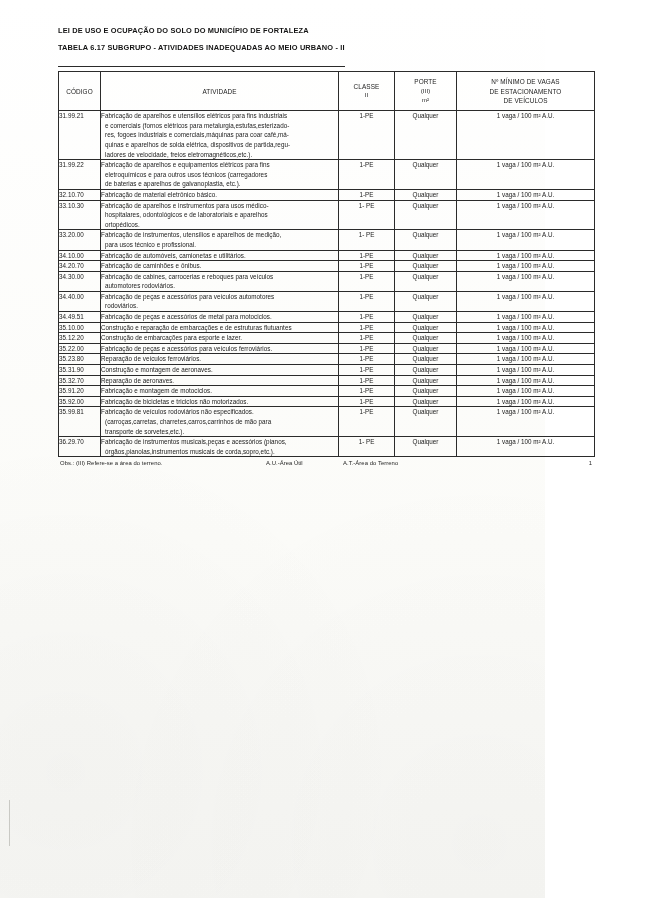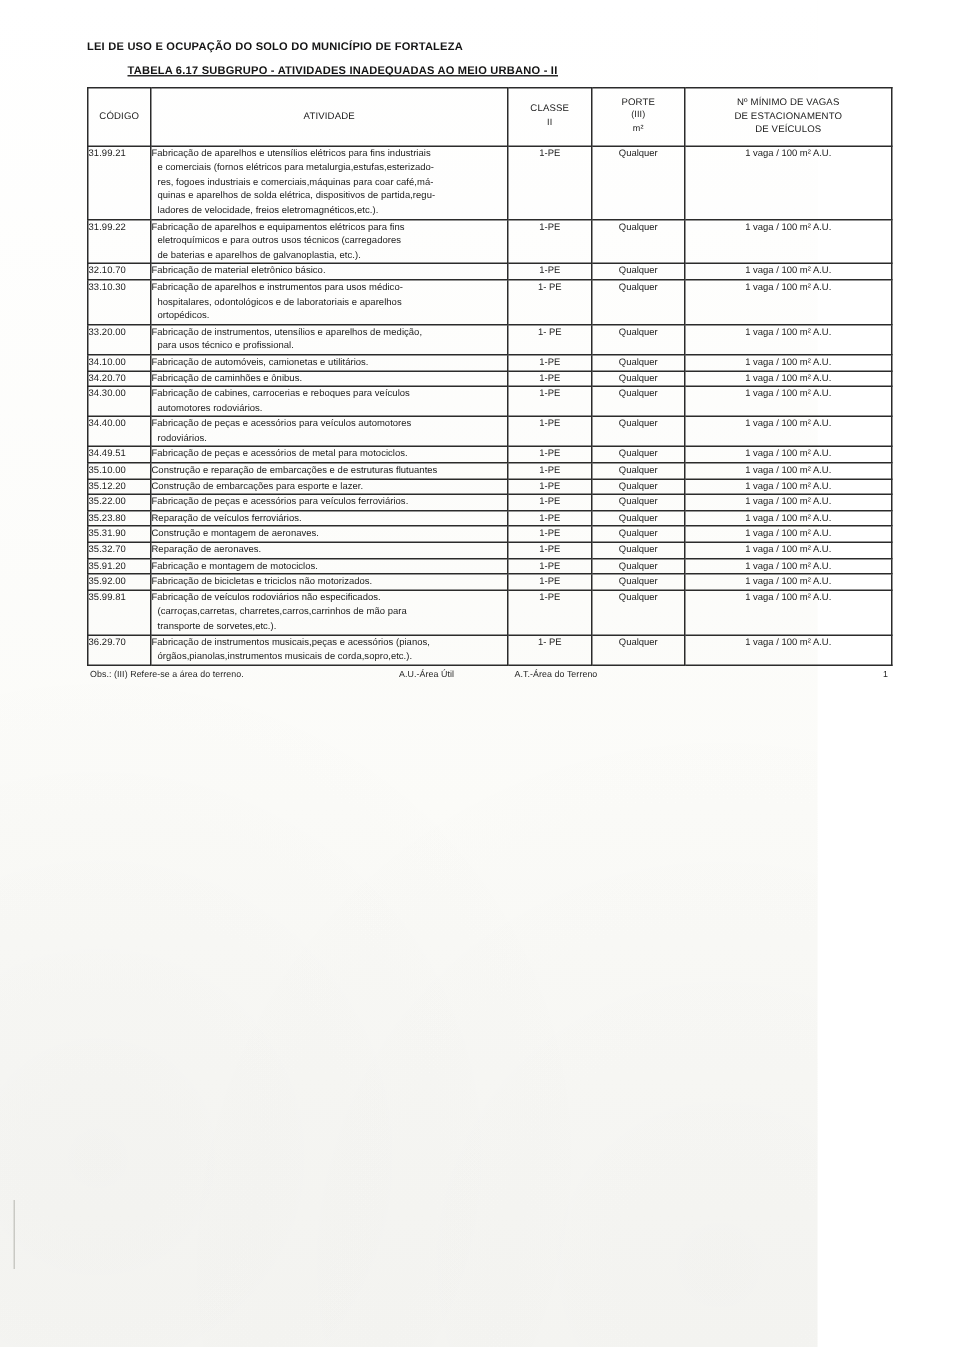--- a/index.html
+++ b/index.html
@@ -51,22 +51,21 @@
     font-size: 7.4px;
     line-height: 9.6px;
     font-weight: bold;
     letter-spacing: 0.15px;
     color: #141414;
     white-space: nowrap;
   }
   .heading.last {
     position: relative;
     display: inline-block;
-    padding-bottom: 0;
-    margin-left: 27px;
+    padding-bottom: 15px;
   }
   .heading.last::after {
     content: "";
     position: absolute;
     left: 0; right: 0; bottom: 0;
     height: 1px;
     background: #2a2a2a;
   }
 
   table.main {

